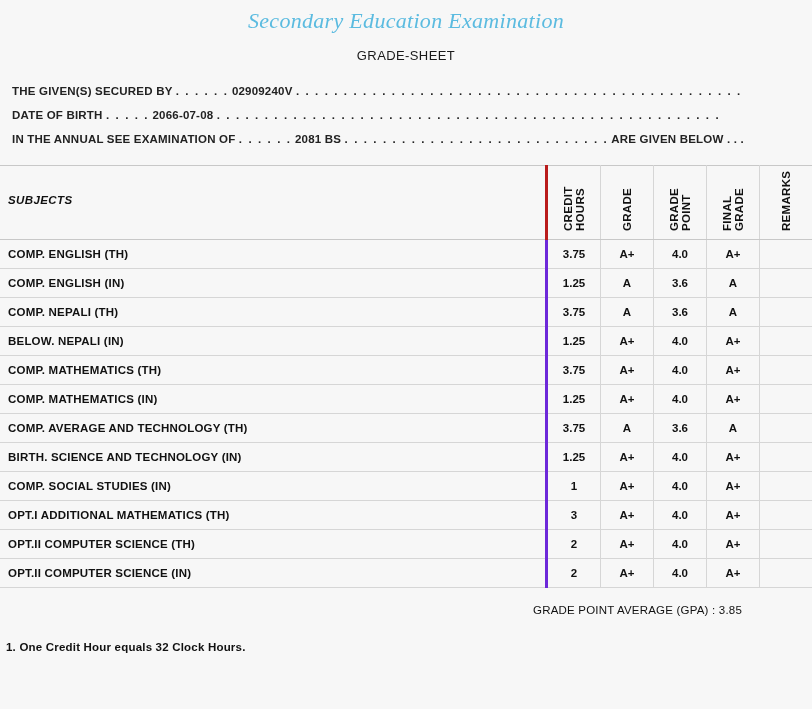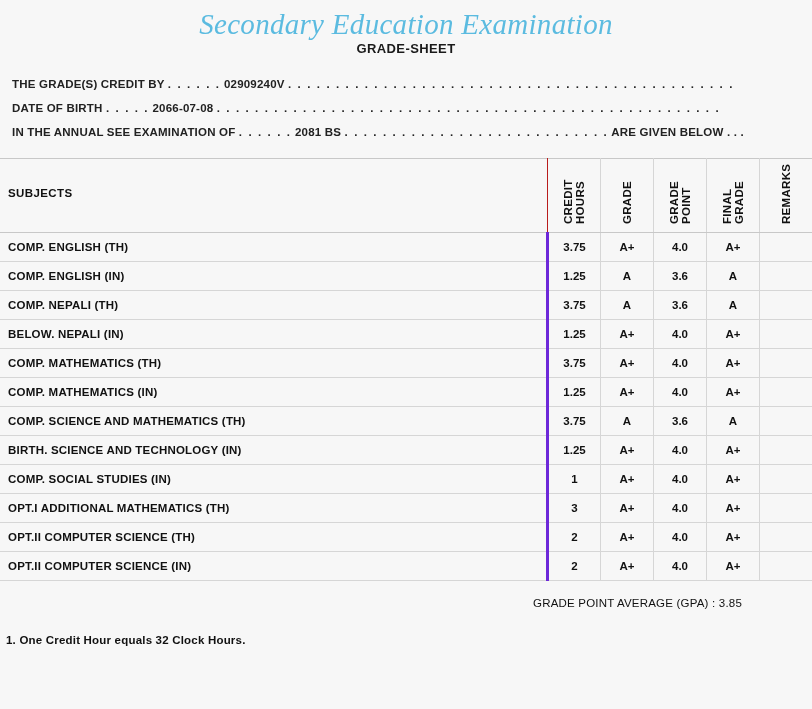--- a/index.html
+++ b/index.html
@@ -13,32 +13,32 @@
     width: 812px;
     height: 709px;
     background: #f7f7f7;
     overflow: hidden;
     box-sizing: border-box;
   }
   .title {
     text-align: center;
     color: #5bbbe0;
     font-family: "Liberation Serif", serif;
-    font-size: 29px;
+    font-size: 22px;
     font-style: italic;
     letter-spacing: 0.3px;
     padding-top: 8px;
   }
   .subtitle {
     text-align: center;
     color: #1a1a1a;
     font-size: 13px;
-    font-weight: bold;
+    font-weight: normal;
     letter-spacing: 0.4px;
-    margin-top: 0;
+    margin-top: 14px;
   }
   .infoblock {
     margin: 16px 8px 0 8px;
     color: #222;
     font-size: 11.5px;
     font-weight: bold;
     letter-spacing: 0.2px;
   }
   .inforow {
     padding: 6px 4px 6px 4px;
@@ -67,21 +67,22 @@
     color: #111;
     font-size: 11.5px;
     font-weight: bold;
     padding-bottom: 6px;
   }
   th.subjects-head {
     text-align: left;
     padding-left: 8px;
     letter-spacing: 0.4px;
     vertical-align: middle !important;
-    border-right: 1px solid #b91c1c;
+    border-right: 3px solid #b91c1c;
+    font-style: italic;
   }
   th.vert {
     width: 52px;
     border-right: 1px solid #d6d6d6;
     padding: 0;
   }
   th.vert .vtext {
     writing-mode: vertical-rl;
     transform: rotate(180deg);
     display: inline-block;
@@ -130,21 +131,21 @@
 </head>
 <body>
 
 <div id="page">
 
   <div class="title">Secondary Education Examination</div>
   <div class="subtitle">GRADE-SHEET</div>
 
   <div class="infoblock">
     <div class="inforow">
-      <span>THE GRADE(S) CREDIT BY</span>
+      <span>THE GIVEN(S) SECURED BY</span>
       <span class="dots">. . . . . .</span>
       <span>02909240V</span>
       <span class="dots">. . . . . . . . . . . . . . . . . . . . . . . . . . . . . . . . . . . . . . . . . . . . . . .</span>
     </div>
     <div class="inforow">
       <span>DATE OF BIRTH</span>
       <span class="dots">. . . . .</span>
       <span>2066-07-08</span>
       <span class="dots">. . . . . . . . . . . . . . . . . . . . . . . . . . . . . . . . . . . . . . . . . . . . . . . . . . . . .</span>
     </div>
@@ -214,21 +215,21 @@
         </tr>
         <tr>
           <td class="subject">COMP. MATHEMATICS (IN)</td>
           <td class="cell">1.25</td>
           <td class="cell">A+</td>
           <td class="cell">4.0</td>
           <td class="cell">A+</td>
           <td class="cell remarks"></td>
         </tr>
         <tr>
-          <td class="subject">COMP. SCIENCE AND MATHEMATICS (TH)</td>
+          <td class="subject">COMP. AVERAGE AND TECHNOLOGY (TH)</td>
           <td class="cell">3.75</td>
           <td class="cell">A</td>
           <td class="cell">3.6</td>
           <td class="cell">A</td>
           <td class="cell remarks"></td>
         </tr>
         <tr>
           <td class="subject">BIRTH. SCIENCE AND TECHNOLOGY (IN)</td>
           <td class="cell">1.25</td>
           <td class="cell">A+</td>

